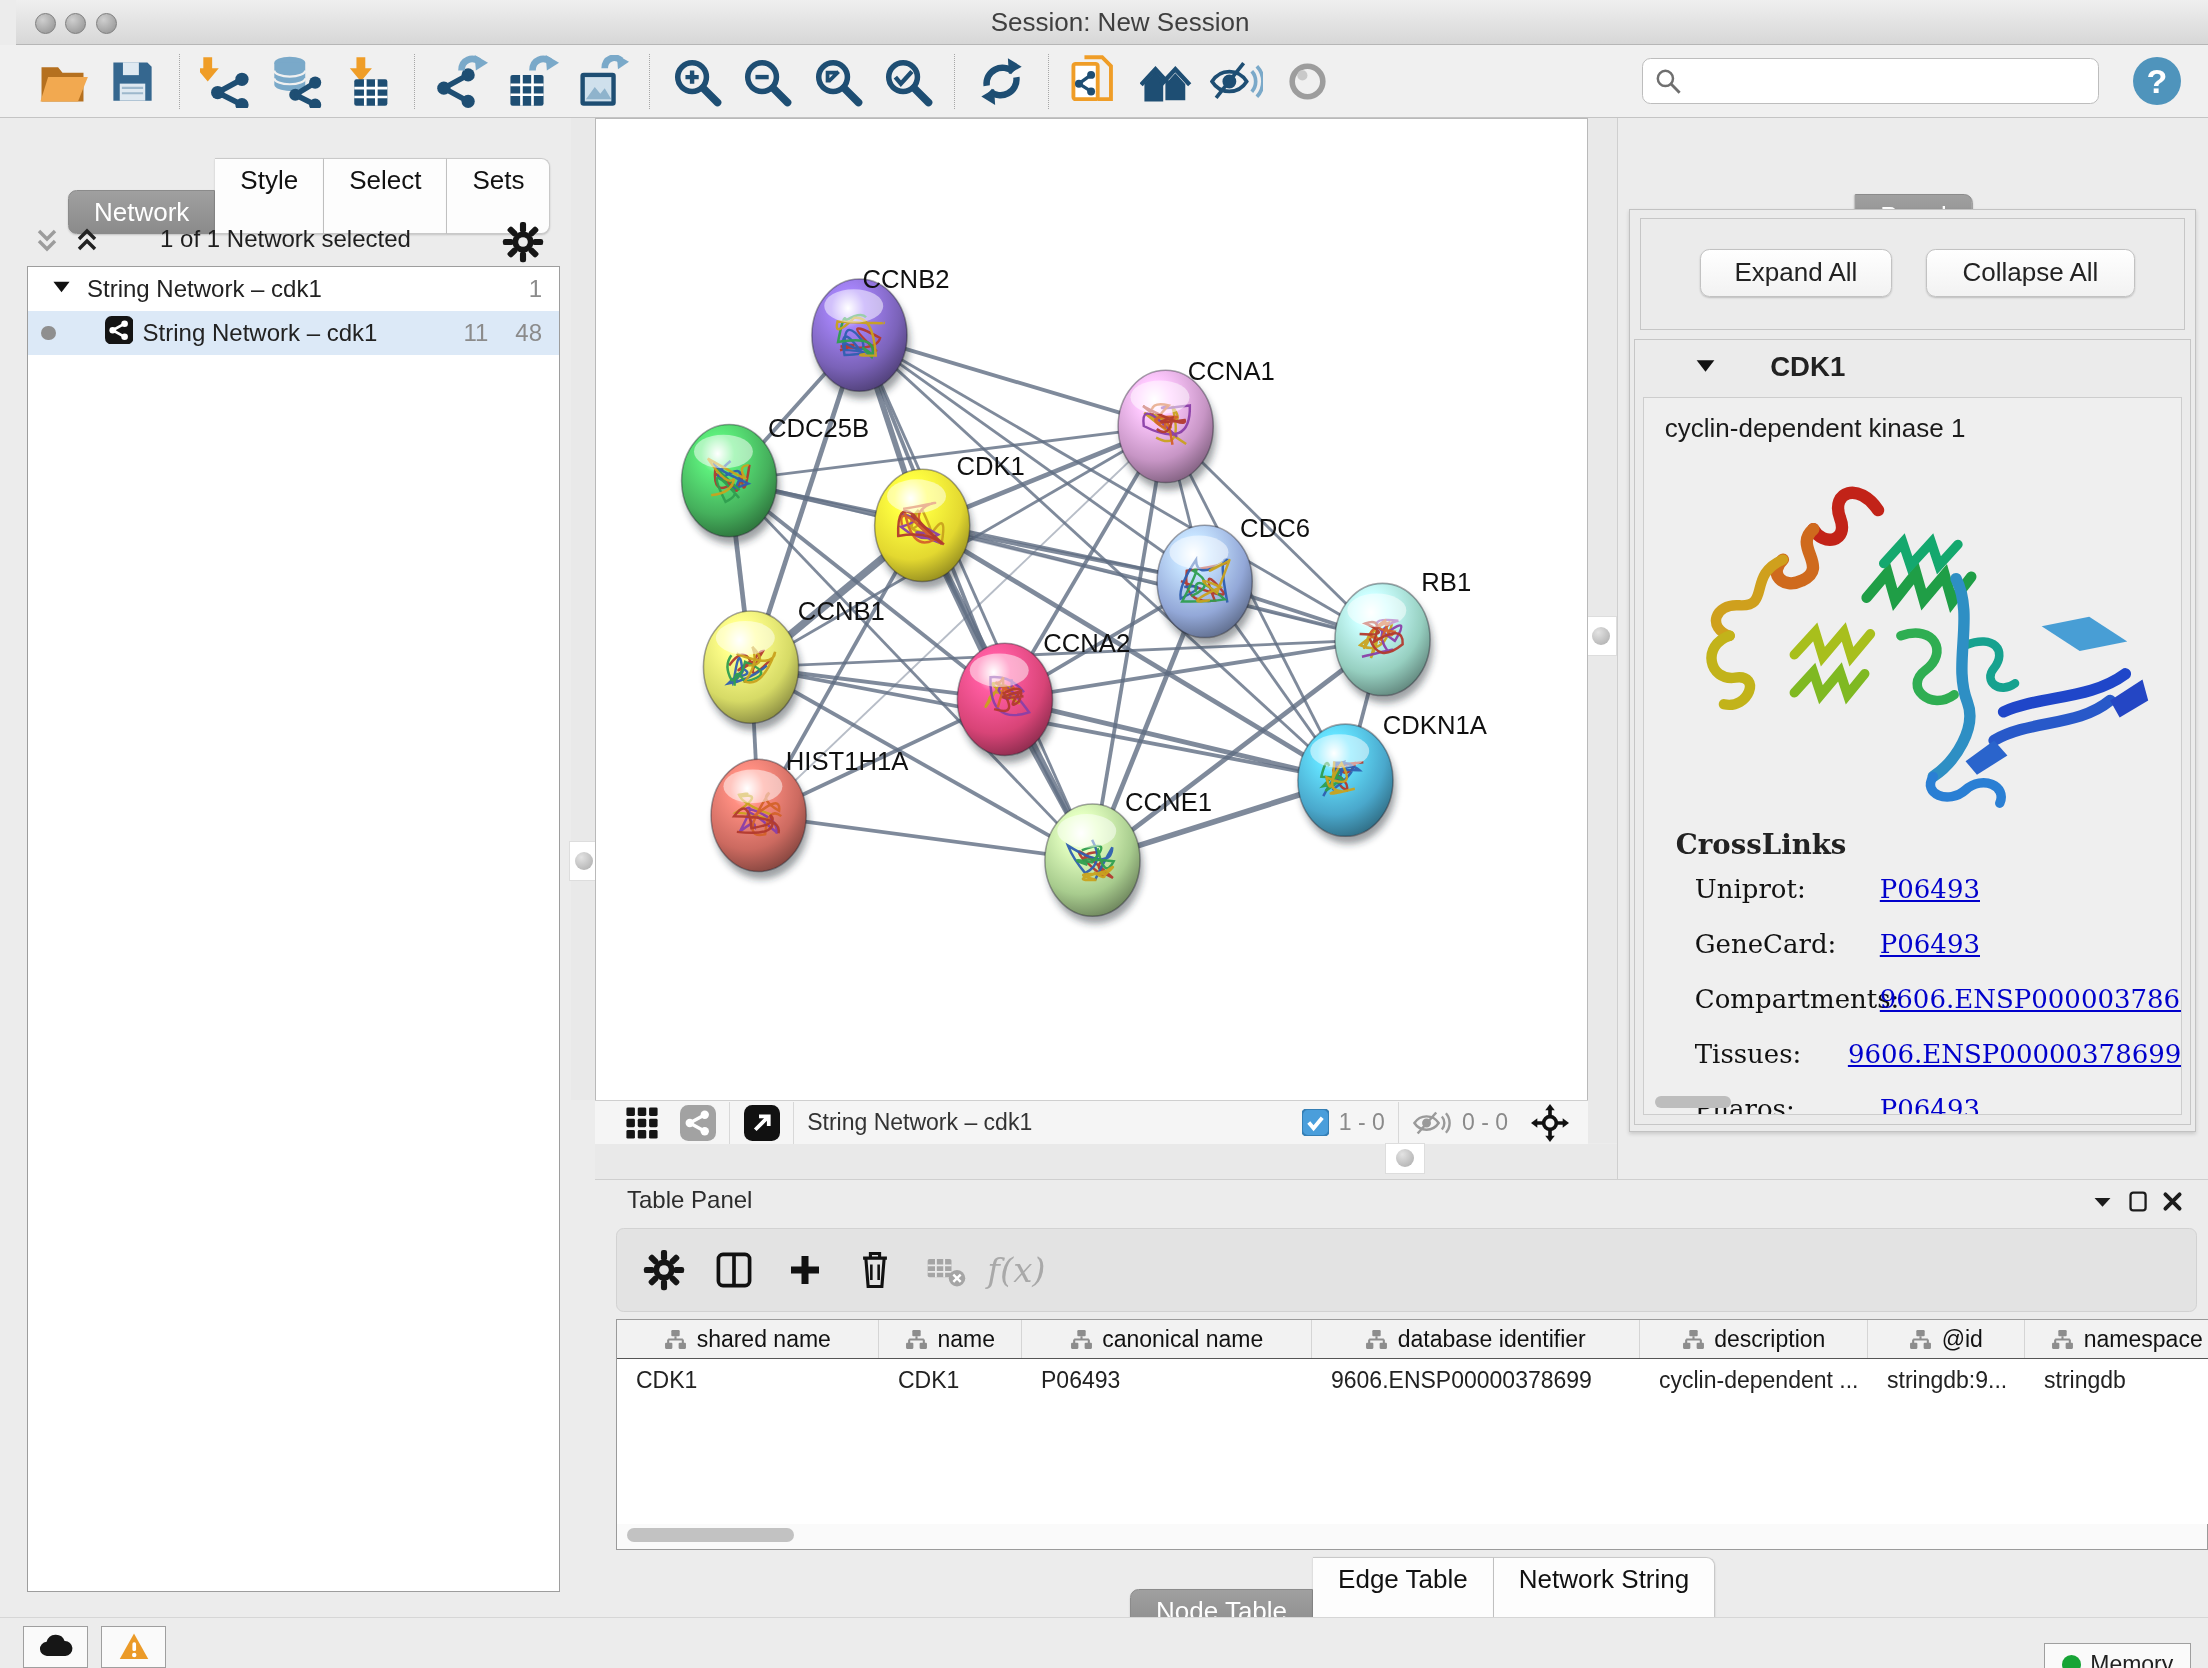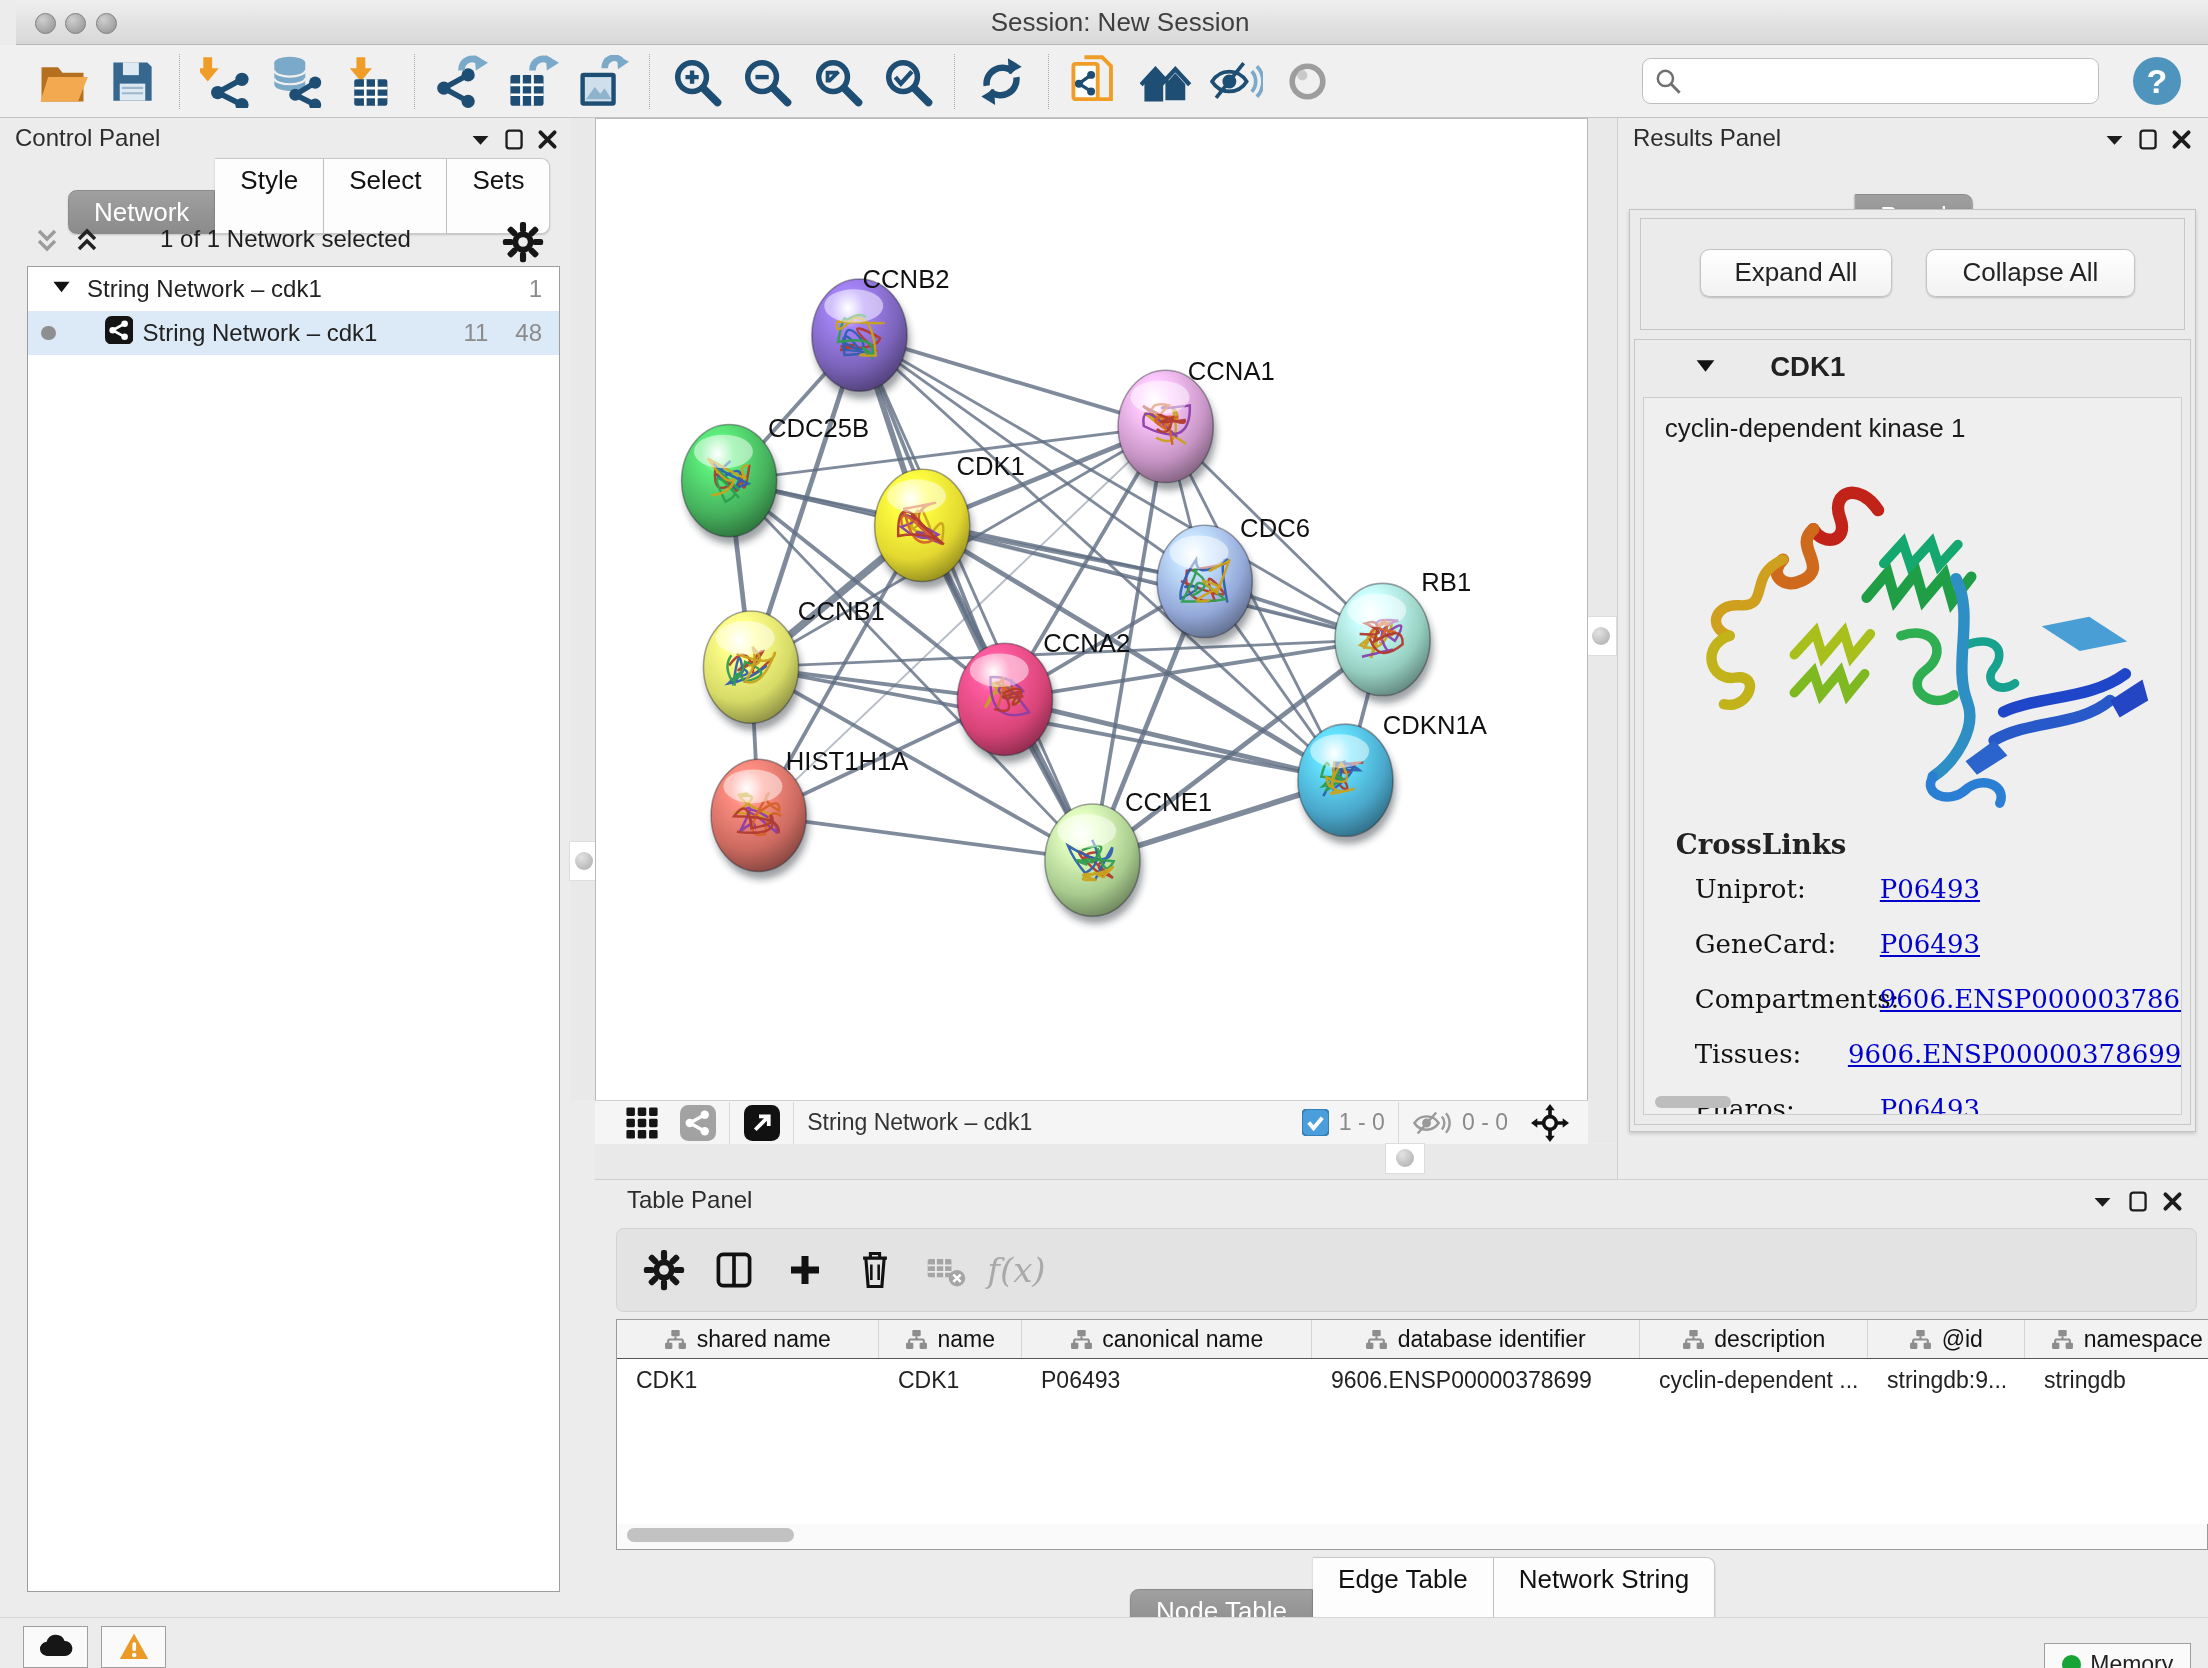--- a/index.html
+++ b/index.html
@@ -254,38 +254,20 @@
           <path d="M18 18 27 27" stroke="#6f6f6f" stroke-width="3"></path>
         </svg>
         <input placeholder="" style="">
       </span>
     <span class="helpbtn">
         <span>?</span>
       </span>
   </div>
 
   <div class="control">
-    <div class="phead">
-      <span class="ptitle">Control Panel</span>
-      <span class="pctl" style="right:76px">
-          <svg width="23" height="23" viewBox="0 0 26 26">
-            <path d="M4 9h18l-9 10z" fill="#1c1c1c"></path>
-          </svg>
-        </span>
-      <span class="pctl" style="right:42px">
-          <svg width="23" height="23" viewBox="0 0 26 26">
-            <rect x="4" y="3" width="17" height="20" rx="3" fill="none" stroke="#1c1c1c" stroke-width="2.6"></rect>
-          </svg>
-        </span>
-      <span class="pctl" style="right:9.5px">
-          <svg width="23" height="23" viewBox="0 0 26 26">
-            <path d="M5 5l16 16M21 5 5 21" stroke="#1c1c1c" stroke-width="4.4" stroke-linecap="round"></path>
-          </svg>
-        </span>
-    </div>
     <div class="seg cp-tabs" id="cp-tabs">
         <span class="tab sel">Network</span>
         <span class="tab">Style</span>
         <span class="tab">Select</span>
         <span class="tab">Sets</span>
       </div>
     <div class="cp-sub">
       <span class="chev" style="left:30px"><svg width="34" height="34" viewBox="0 0 30 34">
             <path d="M7 8l8 8 8-8M7 18l8 8 8-8" stroke="#9c9c9c" stroke-width="3.4" fill="none"></path>
           </svg></span>
@@ -705,38 +687,20 @@
         </svg>
       </span>
   </div>
 
   <div class="gut" style="left:595px;top:1144px;width:1613px;height:35px"></div>
   <div class="knob" style="left:1385px;top:1143px;width:38px;height:28.5px">
       <i></i>
     </div>
 
   <div class="results">
-    <div class="phead">
-      <span class="ptitle">Results Panel</span>
-      <span class="pctl" style="right:80px">
-          <svg width="23" height="23" viewBox="0 0 26 26">
-            <path d="M4 9h18l-9 10z" fill="#1c1c1c"></path>
-          </svg>
-        </span>
-      <span class="pctl" style="right:46px">
-          <svg width="23" height="23" viewBox="0 0 26 26">
-            <rect x="4" y="3" width="17" height="20" rx="3" fill="none" stroke="#1c1c1c" stroke-width="2.6"></rect>
-          </svg>
-        </span>
-      <span class="pctl" style="right:13.3px">
-          <svg width="23" height="23" viewBox="0 0 26 26">
-            <path d="M5 5l16 16M21 5 5 21" stroke="#1c1c1c" stroke-width="4.4" stroke-linecap="round"></path>
-          </svg>
-        </span>
-    </div>
     <div class="seg res-tab">
         <span class="tab sel">Panel</span>
       </div>
     <div class="res-box">
       <div class="btnbox">
         <span class="mbtn" style="left:59px;top:30px;width:190px">Expand All</span>
         <span class="mbtn" style="left:285px;top:30px;width:207px">Collapse All</span>
       </div>
       <div class="cdk-box">
         <div class="cdk-head">

